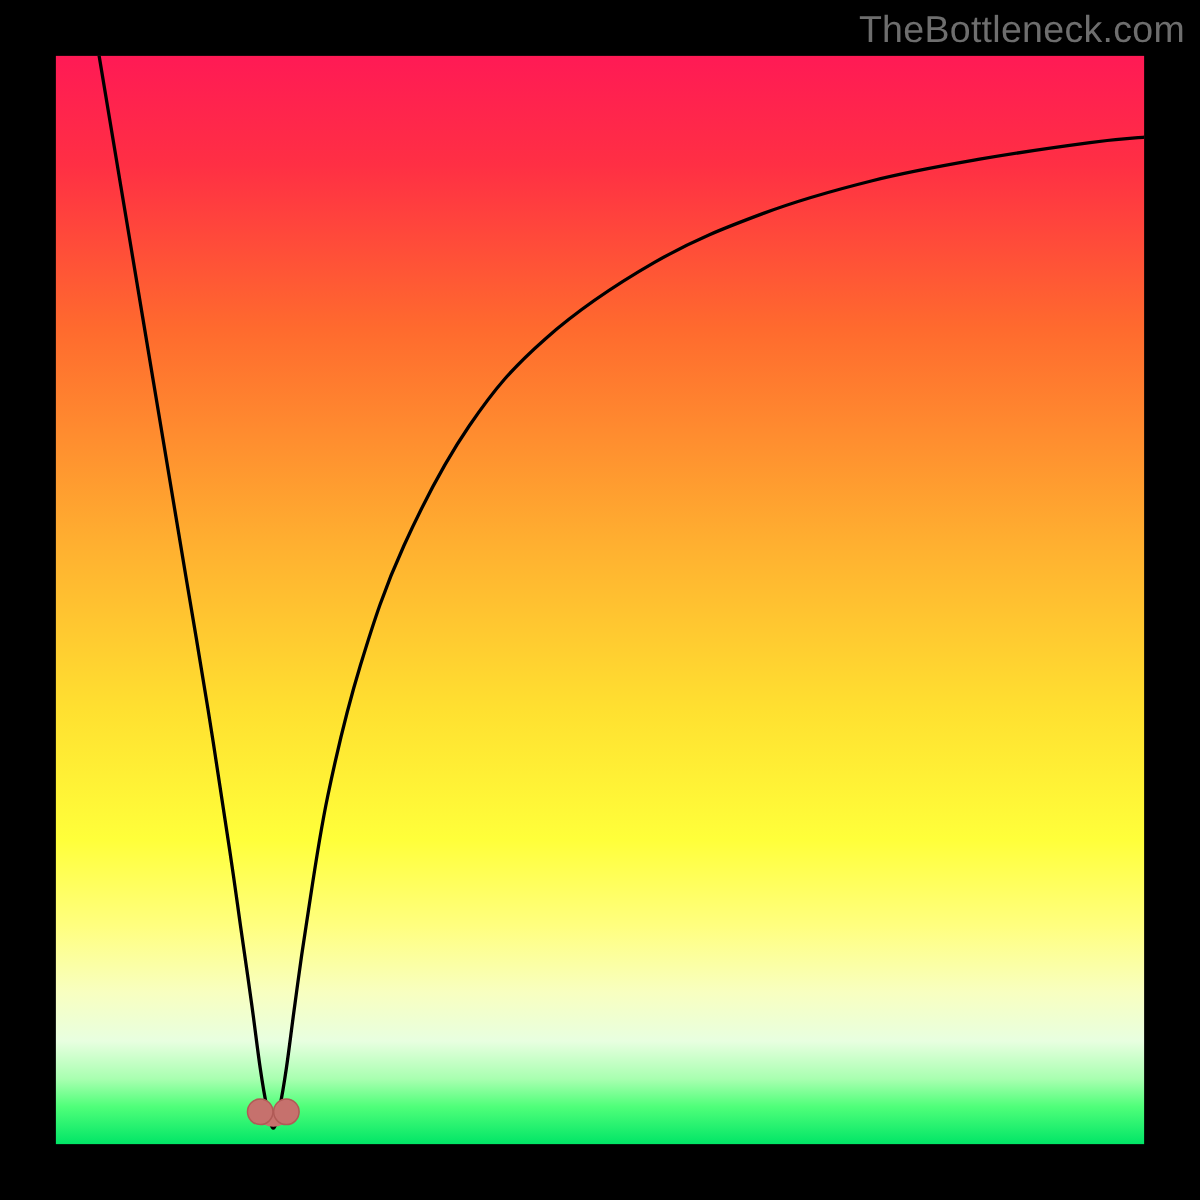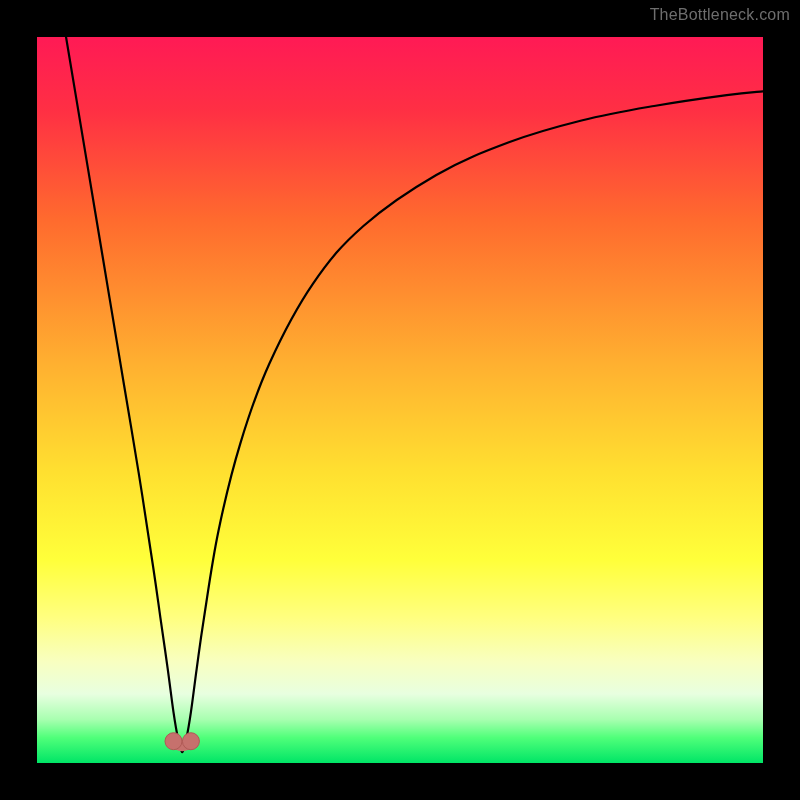--- a/index.html
+++ b/index.html
@@ -35,21 +35,21 @@
   }
   .dots-svg {
     position: absolute;
     inset: 0;
   }
   .watermark {
     position: absolute;
     top: 6px;
     right: 10px;
     color: #6e6e6e;
-    font-size: 16px;
+    font-size: 25px;
     font-weight: 400;
     letter-spacing: 0.2px;
   }
 </style>
 </head>
 <body>
 
 <div class="outer">
 
   <div class="watermark">TheBottleneck.com</div>

